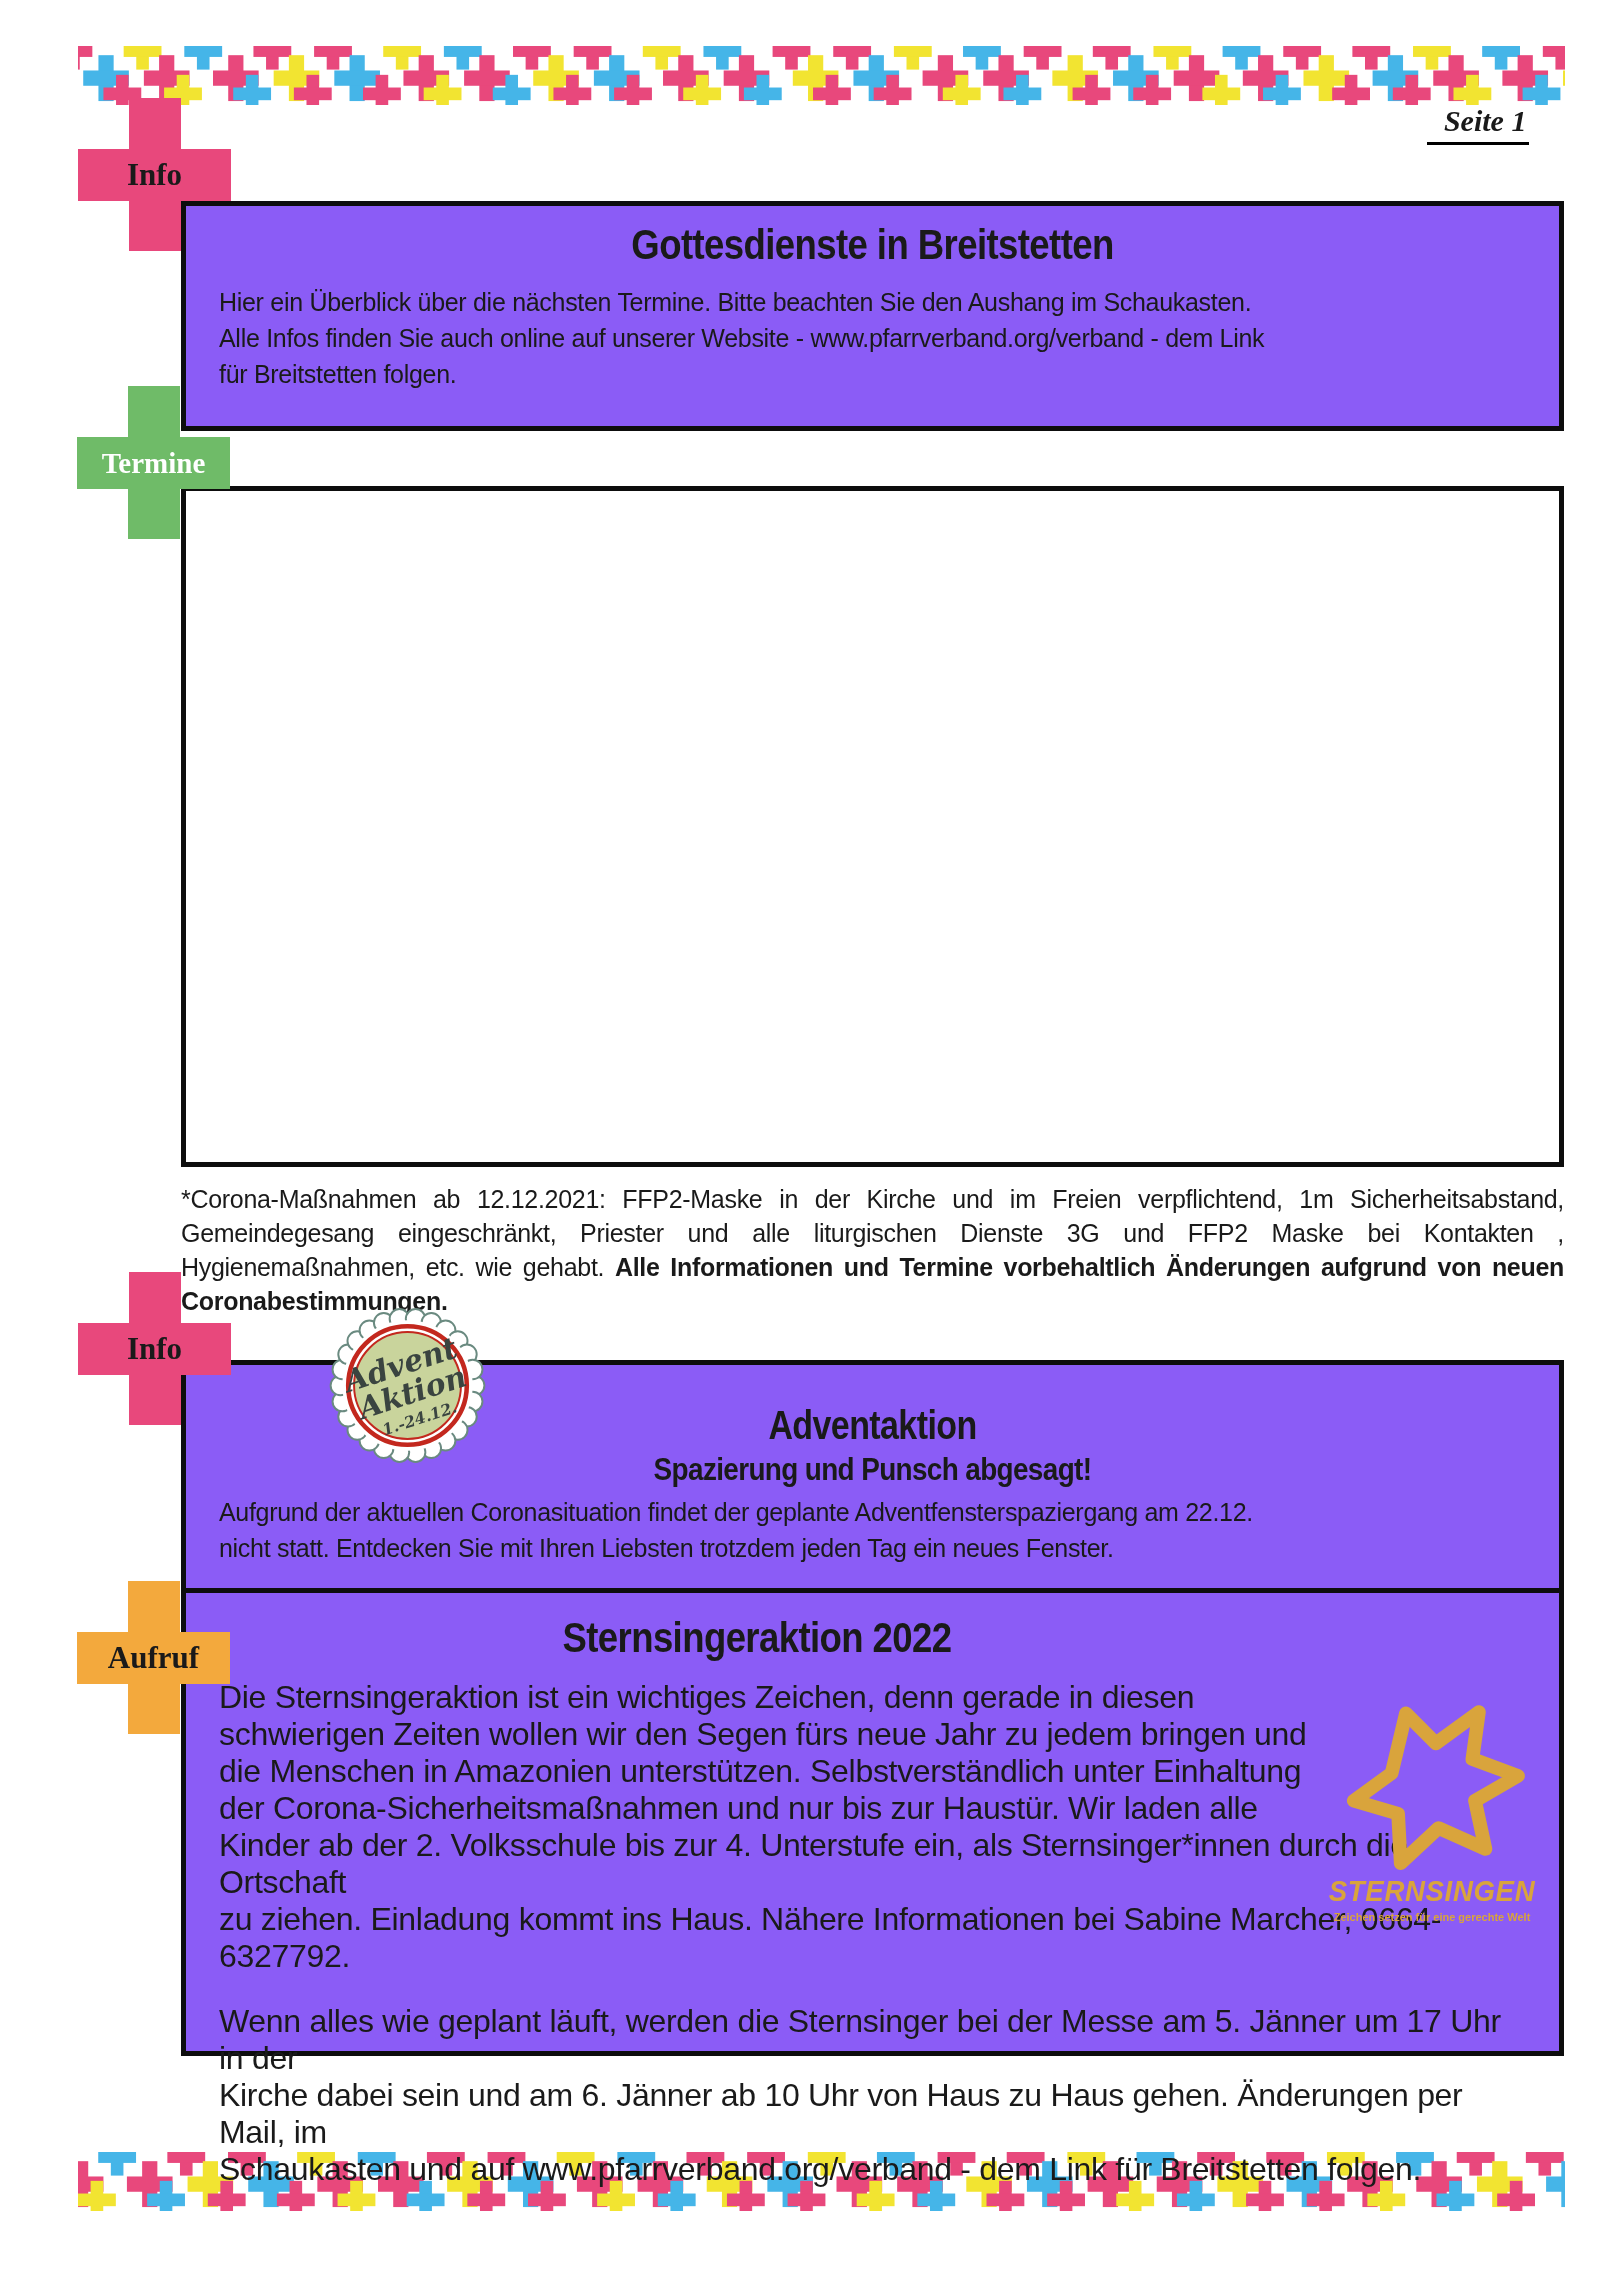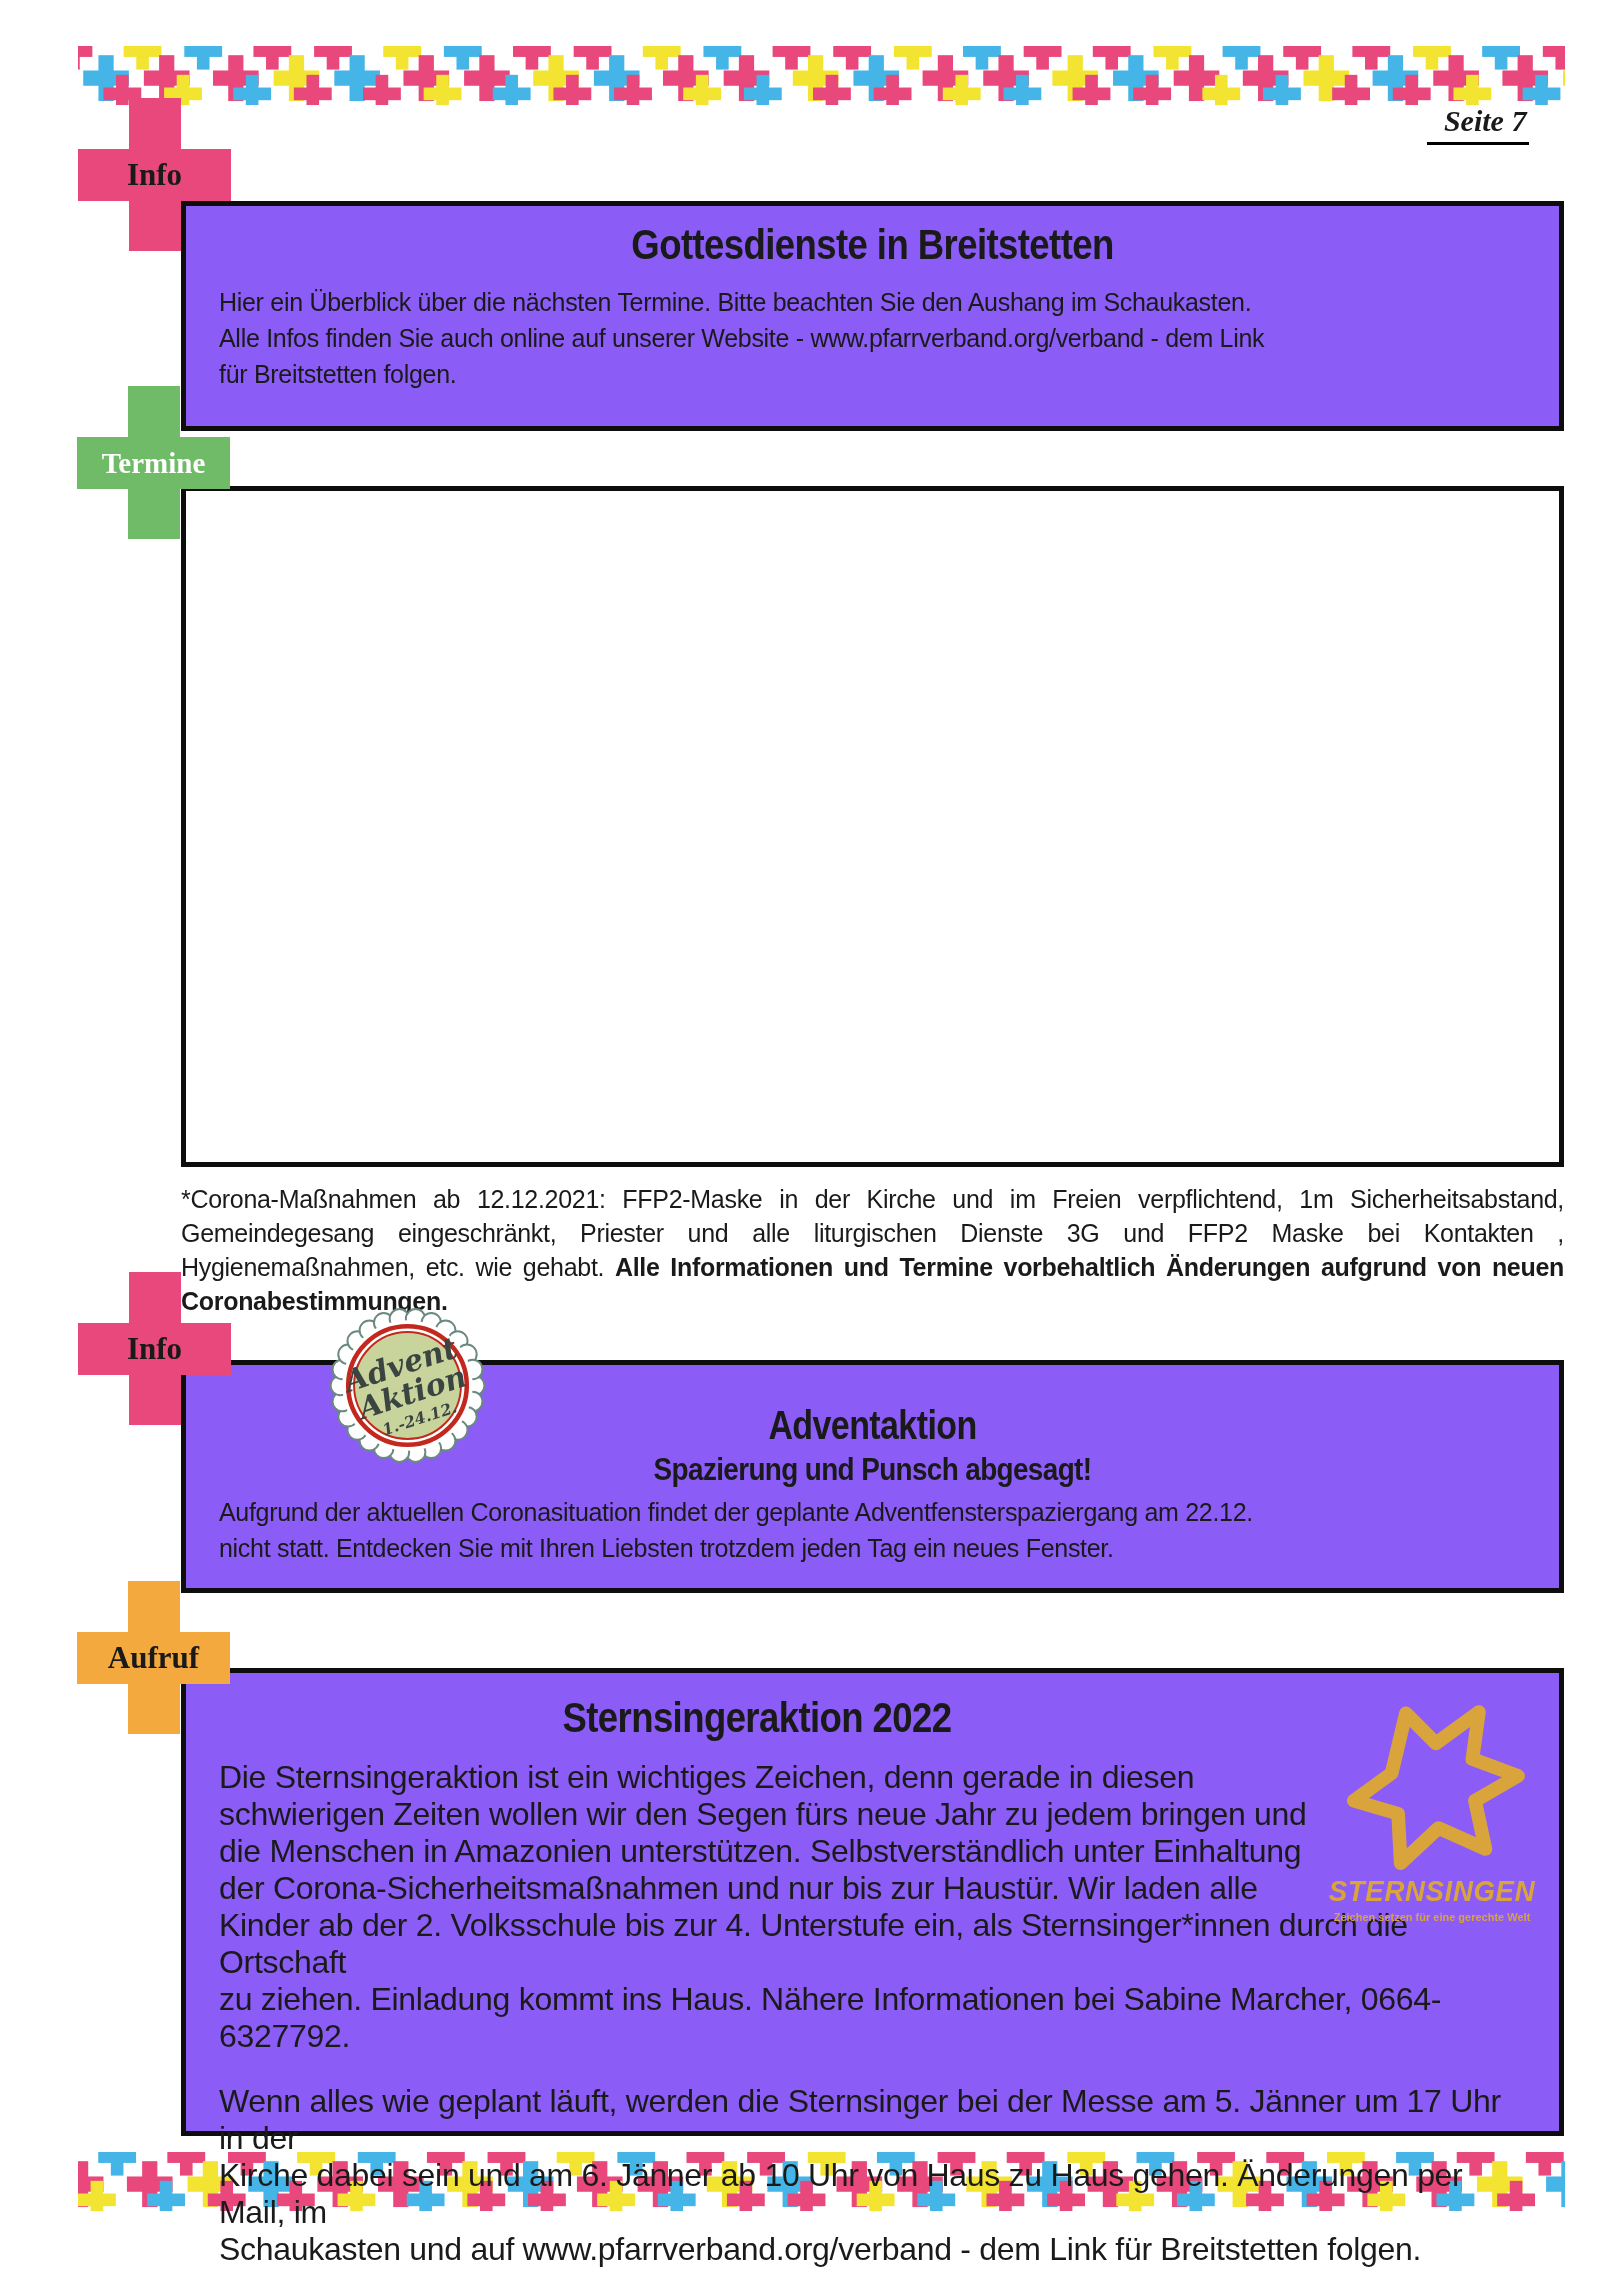--- a/index.html
+++ b/index.html
@@ -37,21 +37,21 @@
   }
   .pink .vbar,.pink .hbar{background:#e8487c;}
   .green .vbar,.green .hbar{background:#6fbb68;}
   .orange .vbar,.orange .hbar{background:#f3a93d;}
   .green .lbl{color:#ffffff;font-size:29px;}
 
   
   .cbox{position:absolute;left:181px;width:1383px;border:5.2px solid #0d0d0d;background:#8b5cf6;box-sizing:border-box;z-index:1;}
   .box1{top:201px;height:230px;}
   .box2{top:1360px;height:233px;}
-  .box3{top:1668px;height:468px;}
+  .box3{top:1588px;height:468px;}
 
   .bigtitle{
     font-weight:bold;font-size:43px;text-align:center;
     transform:scaleX(.85);transform-origin:50% 50%;
     letter-spacing:-0.7px;white-space:nowrap;
   }
   .box1 .bigtitle{margin-top:14.3px;}
   .bodytext{
     font-size:25px;line-height:36px;letter-spacing:-0.3px;
     white-space:pre-line;
@@ -389,21 +389,21 @@
       <g>
         <rect x="2265.3333333333335" y="-22" width="19.333333333333332" height="58" fill="#e8487c"></rect>
         <rect x="2246" y="-2.666666666666668" width="58" height="19.333333333333332" fill="#e8487c"></rect>
       </g>
       <g>
         <rect x="2300.3333333333335" y="14" width="23.333333333333332" height="70" fill="#f2e431"></rect>
         <rect x="2277" y="37.33333333333333" width="70" height="23.333333333333332" fill="#f2e431"></rect>
       </g>
     </svg>
 
-  <div class="seite">Seite 7</div>
+  <div class="seite">Seite 1</div>
 
   <div class="tagcross pink" style="left:78px;top:98px;">
     <div class="vbar"></div>
     <div class="hbar"></div>
     <div class="lbl">Info</div>
   </div>
 
   <div class="cbox box1">
     <div class="bigtitle">Gottesdienste in Breitstetten</div>
     <div class="bodytext">Hier ein Überblick über die nächsten Termine. Bitte beachten Sie den Aushang im Schaukasten.

